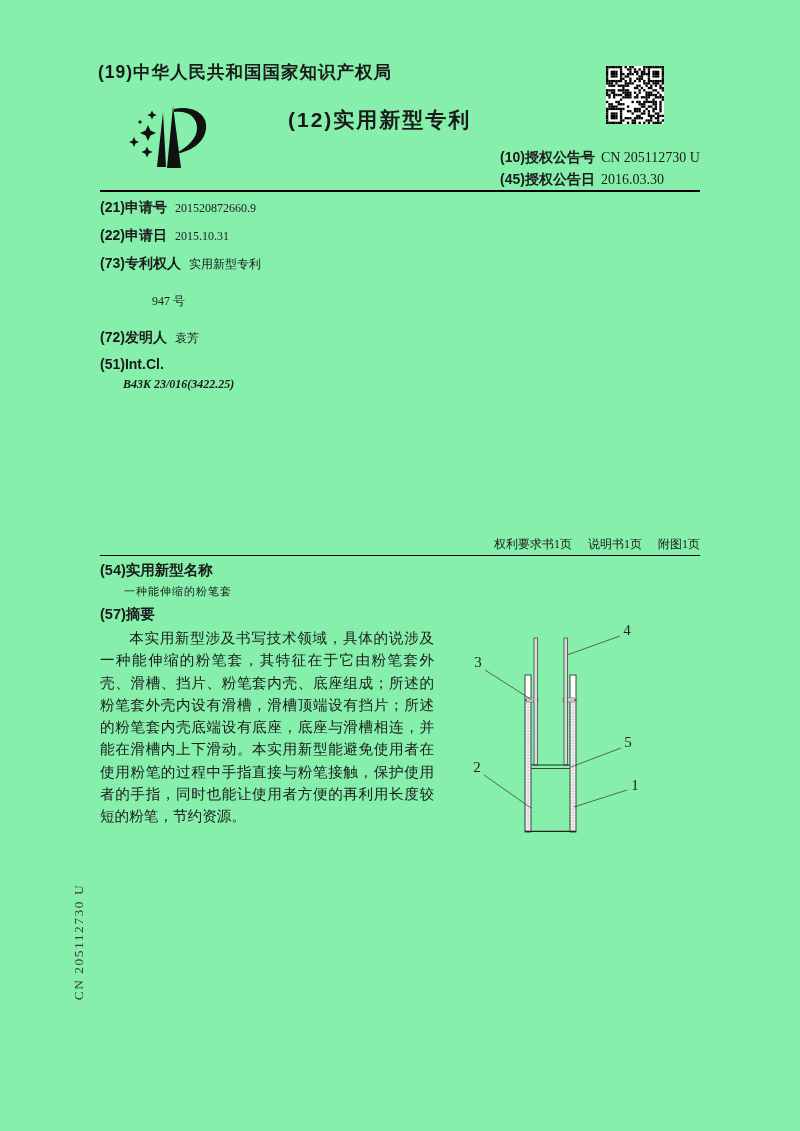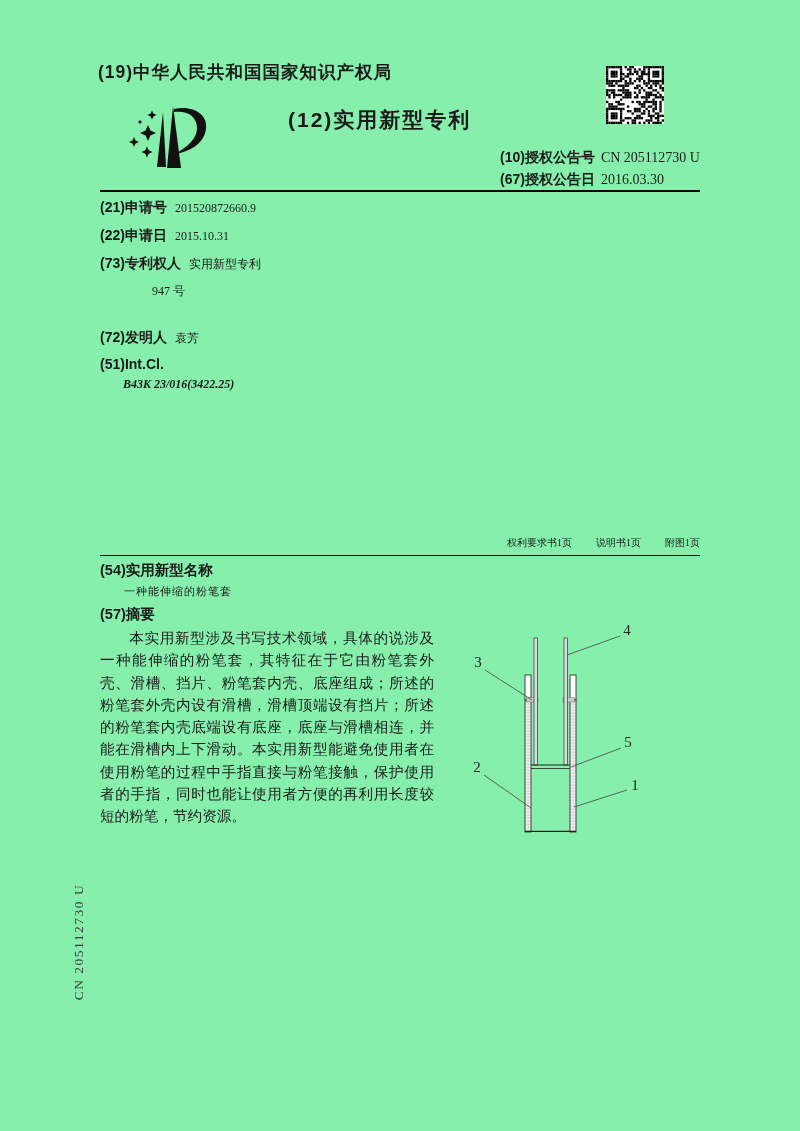--- a/index.html
+++ b/index.html
@@ -25,21 +25,21 @@
   .rule-top { left:100px; top:190px; width:600px; height:2.4px; }
   .rule-mid { left:100px; top:555px; width:600px; height:1.2px; }
 
   .bib-row { left:100px; font-size:14px; white-space:nowrap; }
   .bib-row .lbl { font-family:"Liberation Sans","DejaVu Sans",sans-serif; font-weight:700; }
   .bib-row .val { margin-left:8px; font-size:12px; }
   .bib-sub { left:123px; }
   .bib-sub2 { left:152px; }
   .italic { font-style:italic; font-weight:700; }
 
-  .pages-info { right:100px; top:536px; font-size:10px; display:flex; gap:24px; white-space:nowrap; }
+  .pages-info { right:100px; top:536px; font-size:12px; display:flex; gap:16px; white-space:nowrap; }
 
   .sec-label { left:100px; font-size:14.5px; }
   .sec-54 { top:561px; }
   .sec-57 { top:605px; }
   .invention-title { left:124px; top:584px; font-size:11px; letter-spacing:1px; }
 
   .abstract {
     left:100px; top:627px; width:334px;
     font-size:14.6px; line-height:22.3px;
     text-align:justify; text-indent:2em;
@@ -404,35 +404,35 @@
       <rect x="46.40" y="55.68" width="2.32" height="2.32" fill="#000"></rect>
       <rect x="48.72" y="55.68" width="2.32" height="2.32" fill="#000"></rect>
       <rect x="51.04" y="55.68" width="2.32" height="2.32" fill="#000"></rect>
       <rect x="53.36" y="55.68" width="2.32" height="2.32" fill="#000"></rect>
     </svg>
 
   <div class="abs pub-line pub-no">
     <span class="hei">(10)授权公告号</span><span class="val">CN 205112730 U</span>
   </div>
   <div class="abs pub-line pub-date">
-    <span class="hei">(67)授权公告日</span><span class="val">2016.03.30</span>
+    <span class="hei">(45)授权公告日</span><span class="val">2016.03.30</span>
   </div>
 
   <div class="abs rule rule-top"></div>
 
   <div class="abs bib-row" style="top:199px;">
     <span class="lbl">(21)申请号</span><span class="val">201520872660.9</span>
   </div>
   <div class="abs bib-row" style="top:227px;">
     <span class="lbl">(22)申请日</span><span class="val">2015.10.31</span>
   </div>
   <div class="abs bib-row" style="top:255px;">
     <span class="lbl">(73)专利权人</span><span class="val">实用新型专利</span>
   </div>
-  <div class="abs bib-row bib-sub2" style="top:283px;">
+  <div class="abs bib-row bib-sub2" style="top:293px;">
     <span class="val" style="margin-left:0;">947 号</span>
   </div>
   <div class="abs bib-row" style="top:329px;">
     <span class="lbl">(72)发明人</span><span class="val">袁芳</span>
   </div>
   <div class="abs bib-row" style="top:356px;">
     <span class="lbl">(51)Int.Cl.</span>
   </div>
   <div class="abs bib-row bib-sub" style="top:376px;">
     <span class="val italic" style="margin-left:0;">B43K 23/016(3422.25)</span>

